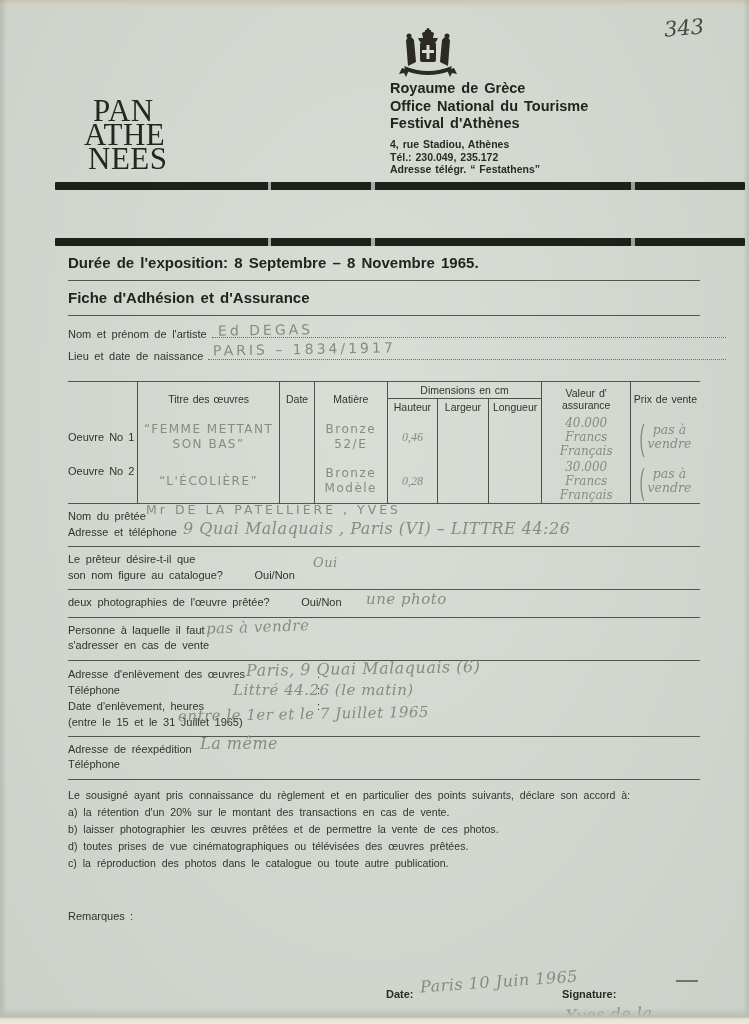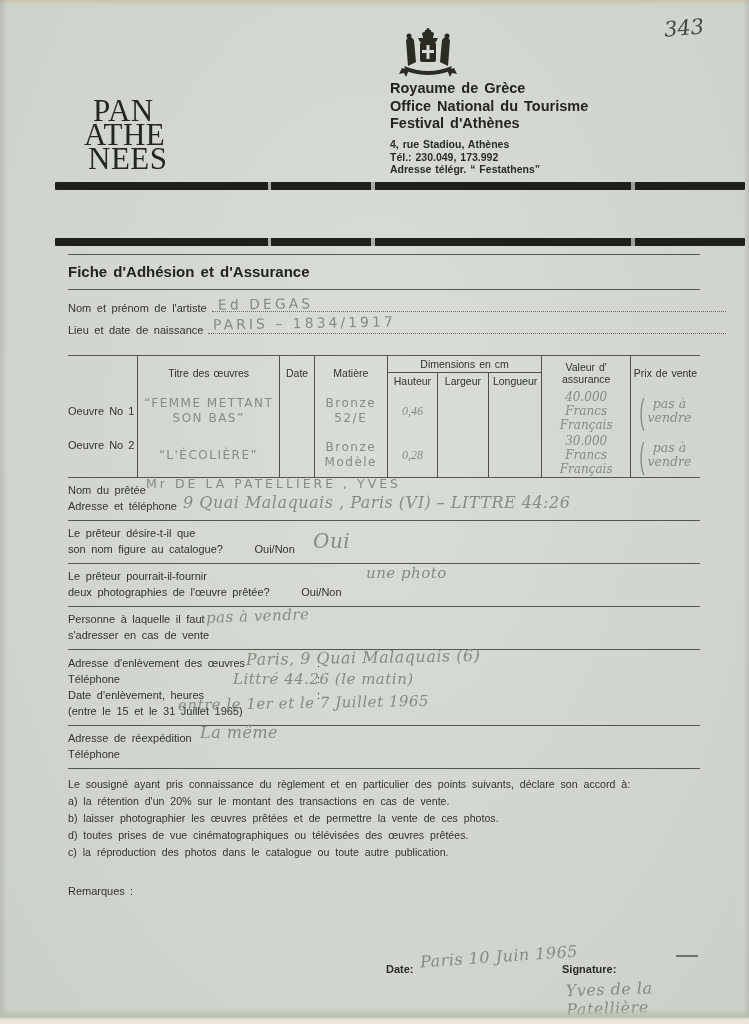--- a/index.html
+++ b/index.html
@@ -80,21 +80,21 @@
   .brace{display:inline-block;transform:scaleY(2.3);font-size:15px;}
 
   .section{position:relative;padding:5px 0 6px 0;}
   .two-line .lbl{line-height:15.5px;}
   .ouinon{margin-left:26px;}
   .hand-abs{position:absolute;}
 
   .enlv-row{display:flex;width:252px;justify-content:space-between;gap:31px;}
   .agree p{margin:0;font-size:10.6px;line-height:17px;word-spacing:3px;color:#33332c;}
   .agree{padding:7px 0 4px 0;}
-  .remarques{margin-top:18px;font-size:11px;word-spacing:2px;}
+  .remarques{margin-top:32px;font-size:11px;word-spacing:2px;}
 
   .signoff{position:relative;height:76px;margin-top:34px;}
   .signoff .lab{position:absolute;font-size:11px;font-weight:bold;color:#2b2b24;}
   .dash{position:absolute;width:22px;height:2px;background:#6d746a;}
 </style>
 </head>
 <body>
 
 <div class="page">
   <div class="edge-top"></div>
@@ -133,29 +133,30 @@
   </div>
 
   <div class="org">
     <div>Royaume de Grèce</div>
     <div>Office National du Tourisme</div>
     <div>Festival d'Athènes</div>
   </div>
 
   <div class="contact">
     <div>4, rue Stadiou, Athènes</div>
-    <div>Tél.: 230.049, 173.992</div>
+    <div>Tél.: 230.049, 235.172</div>
     <div>Adresse télégr. “ Festathens”</div>
   </div>
 
   <div class="bar bar1"></div>
   <div class="bar bar2"></div>
 
   <div class="flow">
 
+    <div class="bold-line duree">Durée de l'exposition: 8 Septembre – 8 Novembre 1965.</div>
     <div class="rule"></div>
     <div class="bold-line fiche">Fiche d'Adhésion et d'Assurance</div>
     <div class="rule"></div>
 
     <div style="padding:9px 0 4px 0;">
       <div class="artist-row">
         <span class="lbl">Nom et prénom de l'artiste</span>
         <span class="leader"></span>
         <span class="artist-hand hand hand-caps" style="left:150px;top:-3px;transform:rotate(-1deg);">Ed  DEGAS</span>
       </div>
@@ -246,26 +247,25 @@
       <span class="hand-abs hand hand-script" style="left:115px;top:15px;font-size:16px;">9 Quai Malaquais , Paris (VI) – LITTRE 44:26</span>
     </div>
     <div class="rule"></div>
 
     <div class="section two-line">
       <div class="lbl">Le prêteur désire-t-il que</div>
       <div class="lbl">
         <span>son nom figure au catalogue?</span>
         <span class="ouinon">Oui/Non</span>
       </div>
-      <span class="hand-abs hand hand-script" style="left:245px;top:8px;font-size:20px;">Oui</span>
-    </div>
-    <div class="rule"></div>
-
-    <div class="section two-line">
-      <div class="lbl">Le prêteur pourrait-il-fournir</div>
+      <span class="hand-abs hand hand-script" style="left:245px;top:8px;font-size:13px;">Oui</span>
+    </div>
+    <div class="rule"></div>
+
+    <div class="section two-line">
       <div class="lbl">
         <span>deux photographies de l'œuvre prêtée?</span>
         <span class="ouinon">Oui/Non</span>
       </div>
       <span class="hand-abs hand hand-script" style="left:298px;top:0px;font-size:15px;">une photo</span>
     </div>
     <div class="rule"></div>
 
     <div class="section two-line">
       <div class="lbl">Personne à laquelle il faut</div>

